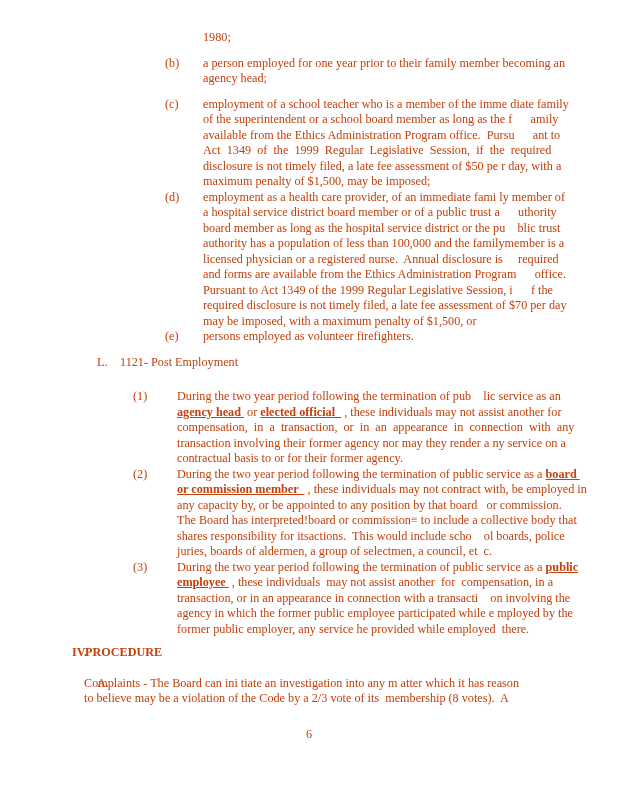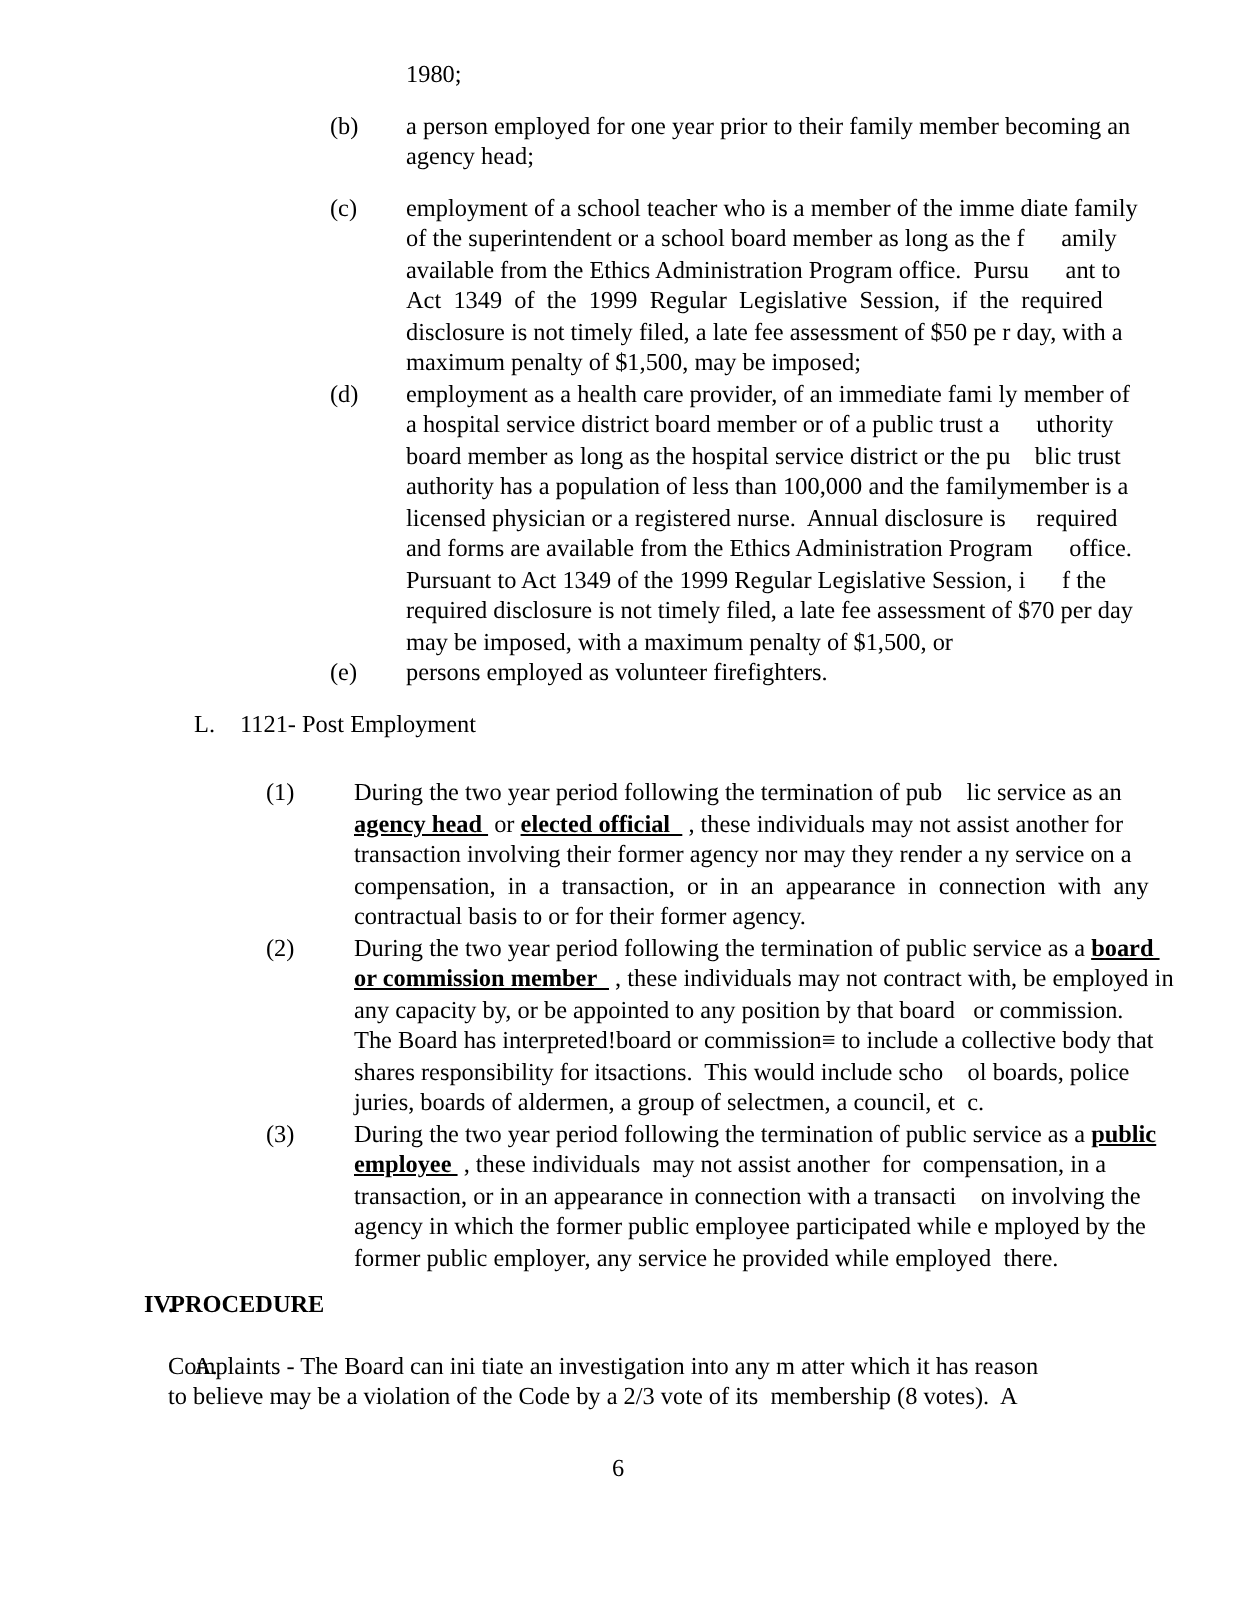--- a/index.html
+++ b/index.html
@@ -7,21 +7,21 @@
     position: relative;
     width: 618px;
     height: 800px;
     background: #ffffff;
     box-sizing: border-box;
     padding-top: 30px;
     overflow: hidden;
     font-family: "Liberation Serif", "DejaVu Serif", serif;
     font-size: 12.2px;
     line-height: 15.5px;
-    color: #000000;
+    color: #c2410c;
   }
   .item { position: relative; }
   .label { position: absolute; top: 0; white-space: pre; }
   .tline { white-space: pre; }
   .bu { font-weight: bold; text-decoration: underline; }
 
   
   .cont .body   { margin-left: 203px; }
   .outer .label { left: 165px; }
   .outer .body  { margin-left: 203px; }
@@ -98,22 +98,22 @@
   <div class="item secL mt10">
     <span class="label">L.</span>
     <div class="title">1121- Post Employment</div>
   </div>
 
   <div class="item num mt19">
     <span class="label">(1)</span>
     <div class="body">
         <div class="tline"><span>During the two year period following the termination of pub    lic service as an</span></div>
         <div class="tline"><span class="bu">agency head </span><span> or </span><span class="bu">elected official  </span><span> , these individuals may not assist another for</span></div>
+        <div class="tline"><span>compensation,  in  a  transaction,  or  in  an  appearance  in  connection  with  any</span></div>
         <div class="tline"><span>transaction involving their former agency nor may they render a ny service on a</span></div>
-        <div class="tline"><span>compensation,  in  a  transaction,  or  in  an  appearance  in  connection  with  any</span></div>
         <div class="tline"><span>contractual basis to or for their former agency.</span></div>
       </div>
   </div>
 
   <div class="item num">
     <span class="label">(2)</span>
     <div class="body">
         <div class="tline"><span>During the two year period following the termination of public service as a </span><span class="bu">board </span></div>
         <div class="tline"><span class="bu">or commission member  </span><span> , these individuals may not contract with, be employed in</span></div>
         <div class="tline"><span>any capacity by, or be appointed to any position by that board   or commission.</span></div>

